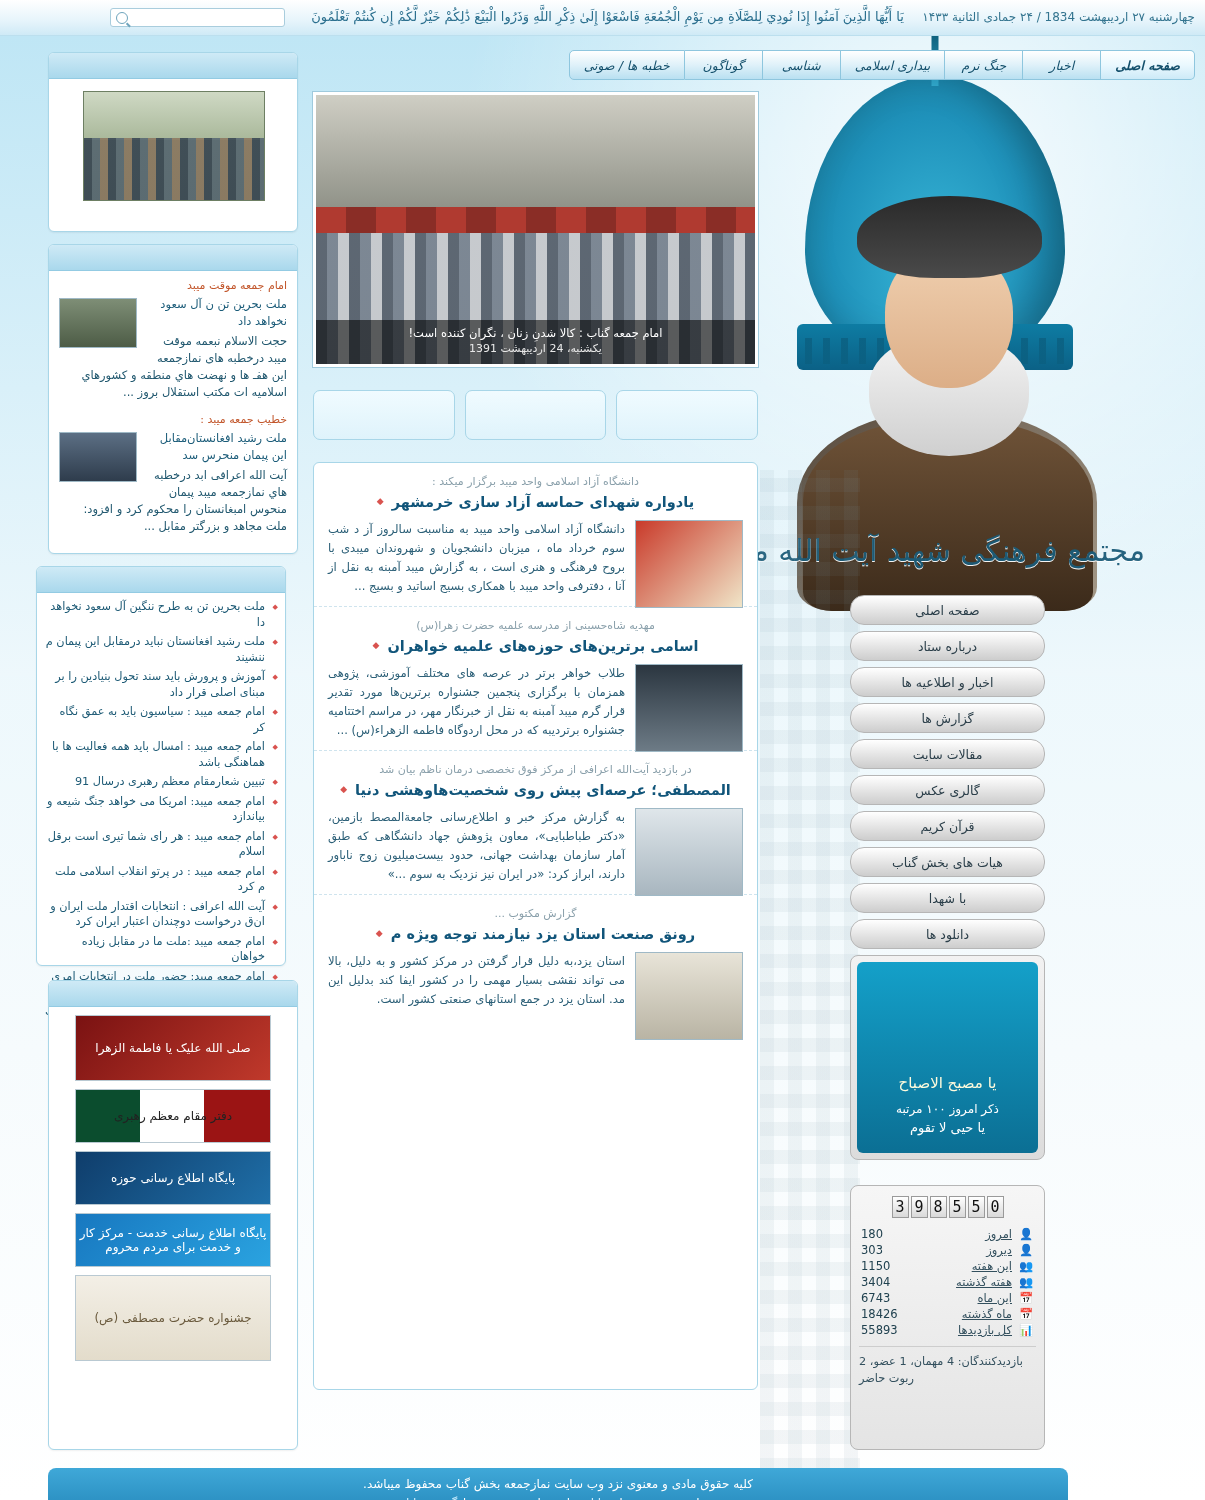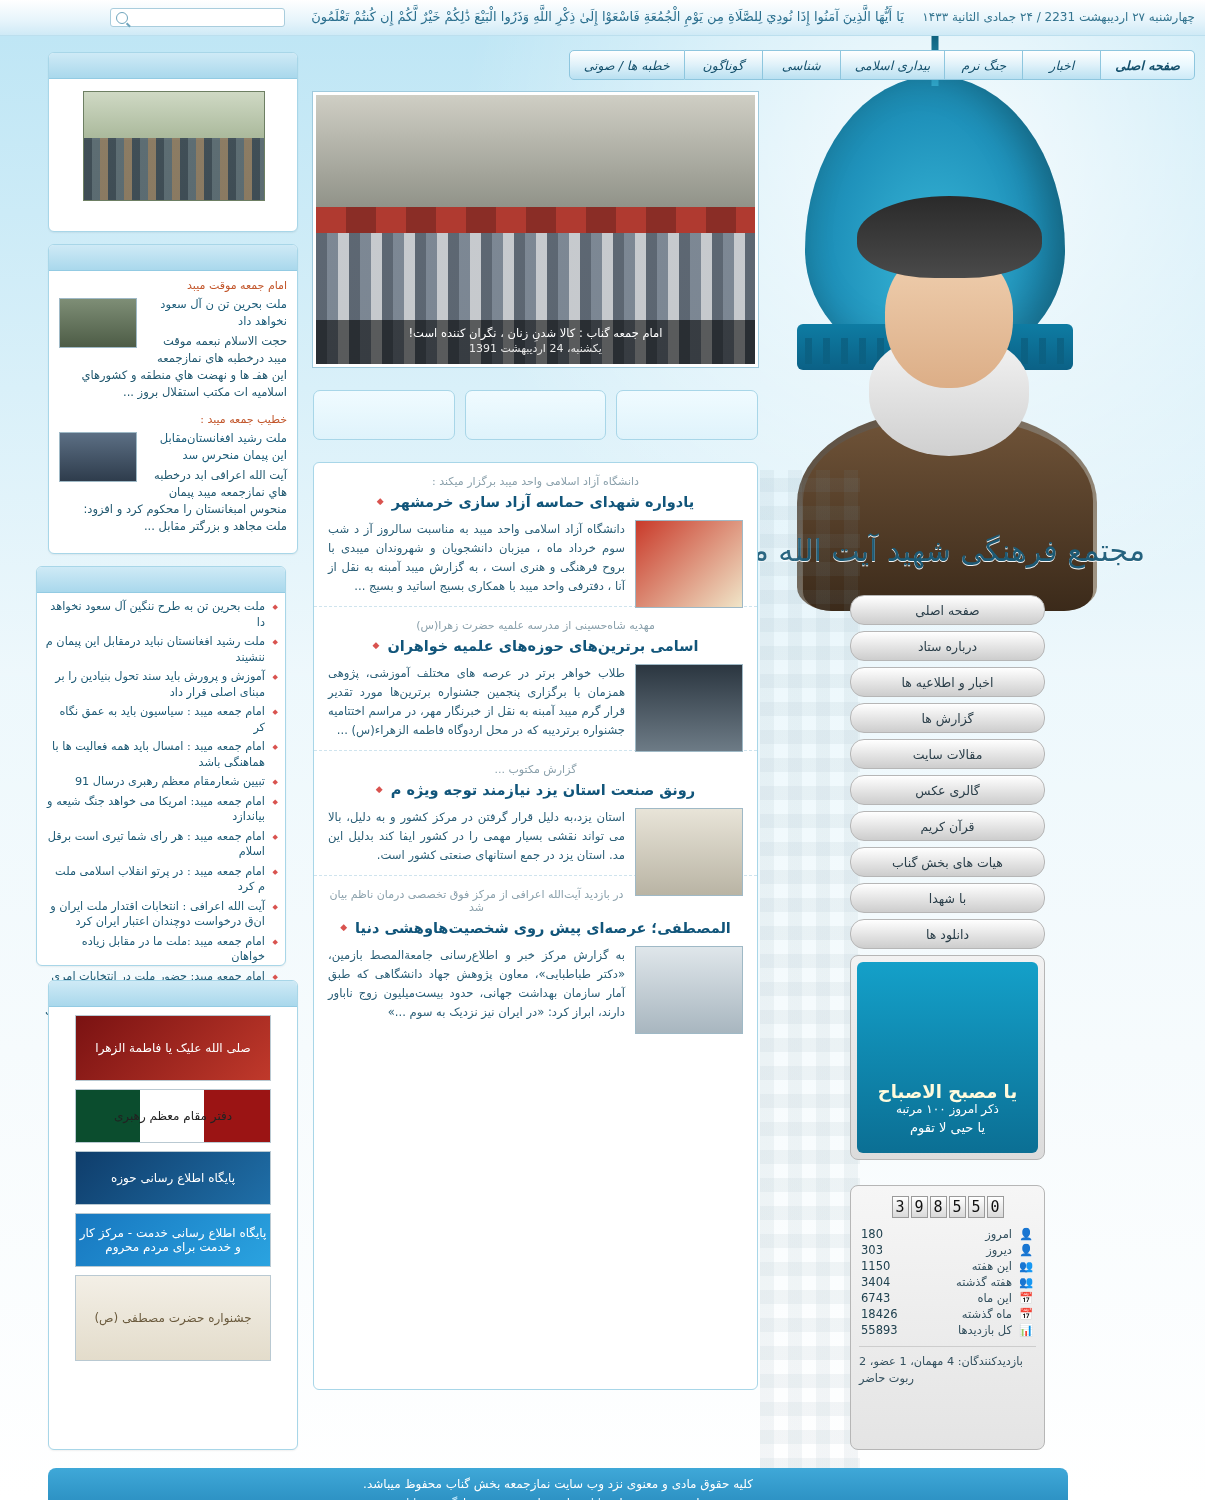--- a/index.html
+++ b/index.html
@@ -235,38 +235,38 @@
     border:1px solid #b6b6b6; border-radius: 8px; background: linear-gradient(#f2f2f2,#dcdcdc); padding: 6px;
   }
   .promo-inner {
     width: 100%; height: 100%; border-radius: 6px;
     background: linear-gradient(#14a0c9,#0b6f94);
     color:#fff; direction: rtl; text-align:center; font-size: 12px;
     display:flex; flex-direction: column; align-items:center; justify-content:flex-end; padding-bottom: 18px;
   }
   .promo-inner .ln1 { font-size: 12px; margin-bottom: 4px; }
   .promo-inner .ln2 { font-size: 13px; }
-  .promo-inner .bigtext { font-size: 18px; color:#fffbdd;font-weight:bold; }
+  .promo-inner .bigtext { font-size: 15px; margin-bottom: 10px; color:#fffbdd; }
 
   .stats {
     position:absolute; right: 160px; top: 1185px; width: 195px; height: 265px;
     border:1px solid #b6b6b6; border-radius: 8px; background: linear-gradient(#f6f6f6,#e4e4e4); padding: 10px 8px;
   }
   .counter { text-align:center; margin-bottom: 8px; }
   .counter span {
     display:inline-block; width: 17px; height: 22px; margin: 0 1px;
     background: linear-gradient(#ffffff,#d9d9d9); border:1px solid #9a9a9a;
     font-family:"DejaVu Sans Mono", monospace; font-size: 15px; line-height: 21px; color:#111;
   }
   .stat-row {
     display:flex; direction: rtl; align-items:center; font-size: 11.5px; color:#33505e;
     padding: 1px 2px;
   }
   .stat-row .ic { width: 16px; height: 14px; margin-left: 6px; }
-  .stat-row .lbl { flex: 1; text-align: right; }
+  .stat-row .lbl { flex: 1; text-align: right; text-decoration: underline; }
   .stat-row .val { width: 54px; text-align: left; color:#20414f; }
   .visitors { direction: rtl; text-align:left; font-size: 11.3px; color:#33505e; line-height:17px; margin-top: 8px; border-top:1px solid #cdcdcd; padding-top:6px;}
 
   
   .footer {
     position:absolute; left: 48px; top: 1468px; width: 1020px; height: 64px;
     background: linear-gradient(to bottom,#3fa8d8,#1c7db1);
     border-radius: 8px; color:#ffffff; direction: rtl; text-align:center;
     font-size: 12px; padding-top: 7px; line-height: 19px;
   }
@@ -275,21 +275,21 @@
 </head>
 <body>
 
 <div id="page">
 
   <div class="topbar">
     <div class="search-box">
       <span class="search-icon"></span>
     </div>
     <div class="quran-band">يَا أَيُّهَا الَّذِينَ آمَنُوا إِذَا نُودِيَ لِلصَّلَاةِ مِن يَوْمِ الْجُمُعَةِ فَاسْعَوْا إِلَىٰ ذِكْرِ اللَّهِ وَذَرُوا الْبَيْعَ ذَٰلِكُمْ خَيْرٌ لَّكُمْ إِن كُنتُمْ تَعْلَمُونَ</div>
-    <div class="date-band">چهارشنبه ۲۷ اردیبهشت 2231 / ۲۴ جمادی الثانیة ۱۴۳۳</div>
+    <div class="date-band">چهارشنبه ۲۷ اردیبهشت 1834 / ۲۴ جمادی الثانیة ۱۴۳۳</div>
   </div>
 
   <div class="header-banner">
     <div class="dome">
       <div class="dome-band">
         <div class="dome-windows"></div>
       </div>
     </div>
     <div class="cleric">
       <div class="cloak"></div>
@@ -387,30 +387,30 @@
       <div class="art-thumb at1"></div>
       <div class="body">دانشگاه آزاد اسلامی واحد میبد به مناسبت سالروز آز د شب سوم خرداد ماه ، میزبان دانشجویان و شهروندان میبدی با بروح فرهنگی و هنری است ، به گزارش میبد آمبنه به نقل از آنا ، دفترفی واحد میبد با همکاری بسیج اساتید و بسیج ...</div>
     </div>
     <div class="article">
       <div class="eyebrow">مهدیه شاه‌حسینی از مدرسه علمیه حضرت زهرا(س)</div>
       <div class="headline">اسامی برترین‌های حوزه‌های علمیه خواهران</div>
       <div class="art-thumb at3"></div>
       <div class="body">طلاب خواهر برتر در عرصه های مختلف آموزشی، پژوهی همزمان با برگزاری پنجمین جشنواره برترین‌ها مورد تقدیر قرار گرم میبد آمبنه به نقل از خبرنگار مهر، در مراسم اختتامیه جشنواره برتردیبه که در محل اردوگاه فاطمه الزهراء(س) ...</div>
     </div>
     <div class="article">
+      <div class="eyebrow">در بازدید آیت‌الله اعرافی از مرکز فوق تخصصی درمان ناظم بیان شد</div>
+      <div class="headline">المصطفی؛ عرصه‌ای پیش روی شخصیت‌هاوهشی دنیا</div>
+      <div class="art-thumb at5"></div>
+      <div class="body">به گزارش مرکز خبر و اطلاع‌رسانی جامعةالمصط بازمین، «دکتر طباطبایی»، معاون پژوهش جهاد دانشگاهی   که طبق آمار سازمان بهداشت جهانی، حدود بیست‌میلیون زوج ناباور دارند، ابراز کرد: «در ایران نیز نزدیک به سوم ...»</div>
+    </div>
+    <div class="article">
       <div class="eyebrow">گزارش مکتوب ...</div>
       <div class="headline">رونق صنعت استان یزد نیازمند توجه ویژه م</div>
       <div class="art-thumb at4"></div>
       <div class="body">استان یزد،به دلیل قرار گرفتن در مرکز کشور و به دلیل، بالا می تواند نقشی بسیار مهمی را در کشور ایفا کند بدلیل این مد. استان یزد در جمع استانهای صنعتی کشور است.</div>
-    </div>
-    <div class="article">
-      <div class="eyebrow">در بازدید آیت‌الله اعرافی از مرکز فوق تخصصی درمان ناظم بیان شد</div>
-      <div class="headline">المصطفی؛ عرصه‌ای پیش روی شخصیت‌هاوهشی دنیا</div>
-      <div class="art-thumb at5"></div>
-      <div class="body">به گزارش مرکز خبر و اطلاع‌رسانی جامعةالمصط بازمین، «دکتر طباطبایی»، معاون پژوهش جهاد دانشگاهی   که طبق آمار سازمان بهداشت جهانی، حدود بیست‌میلیون زوج ناباور دارند، ابراز کرد: «در ایران نیز نزدیک به سوم ...»</div>
     </div>
   </div>
 
   <div class="ornament-strip"></div>
 
   <div class="side-menu">
     <div class="side-btn">صفحه اصلی</div>
     <div class="side-btn">درباره ستاد</div>
     <div class="side-btn">اخبار و اطلاعیه ها</div>
     <div class="side-btn">گزارش ها</div>

